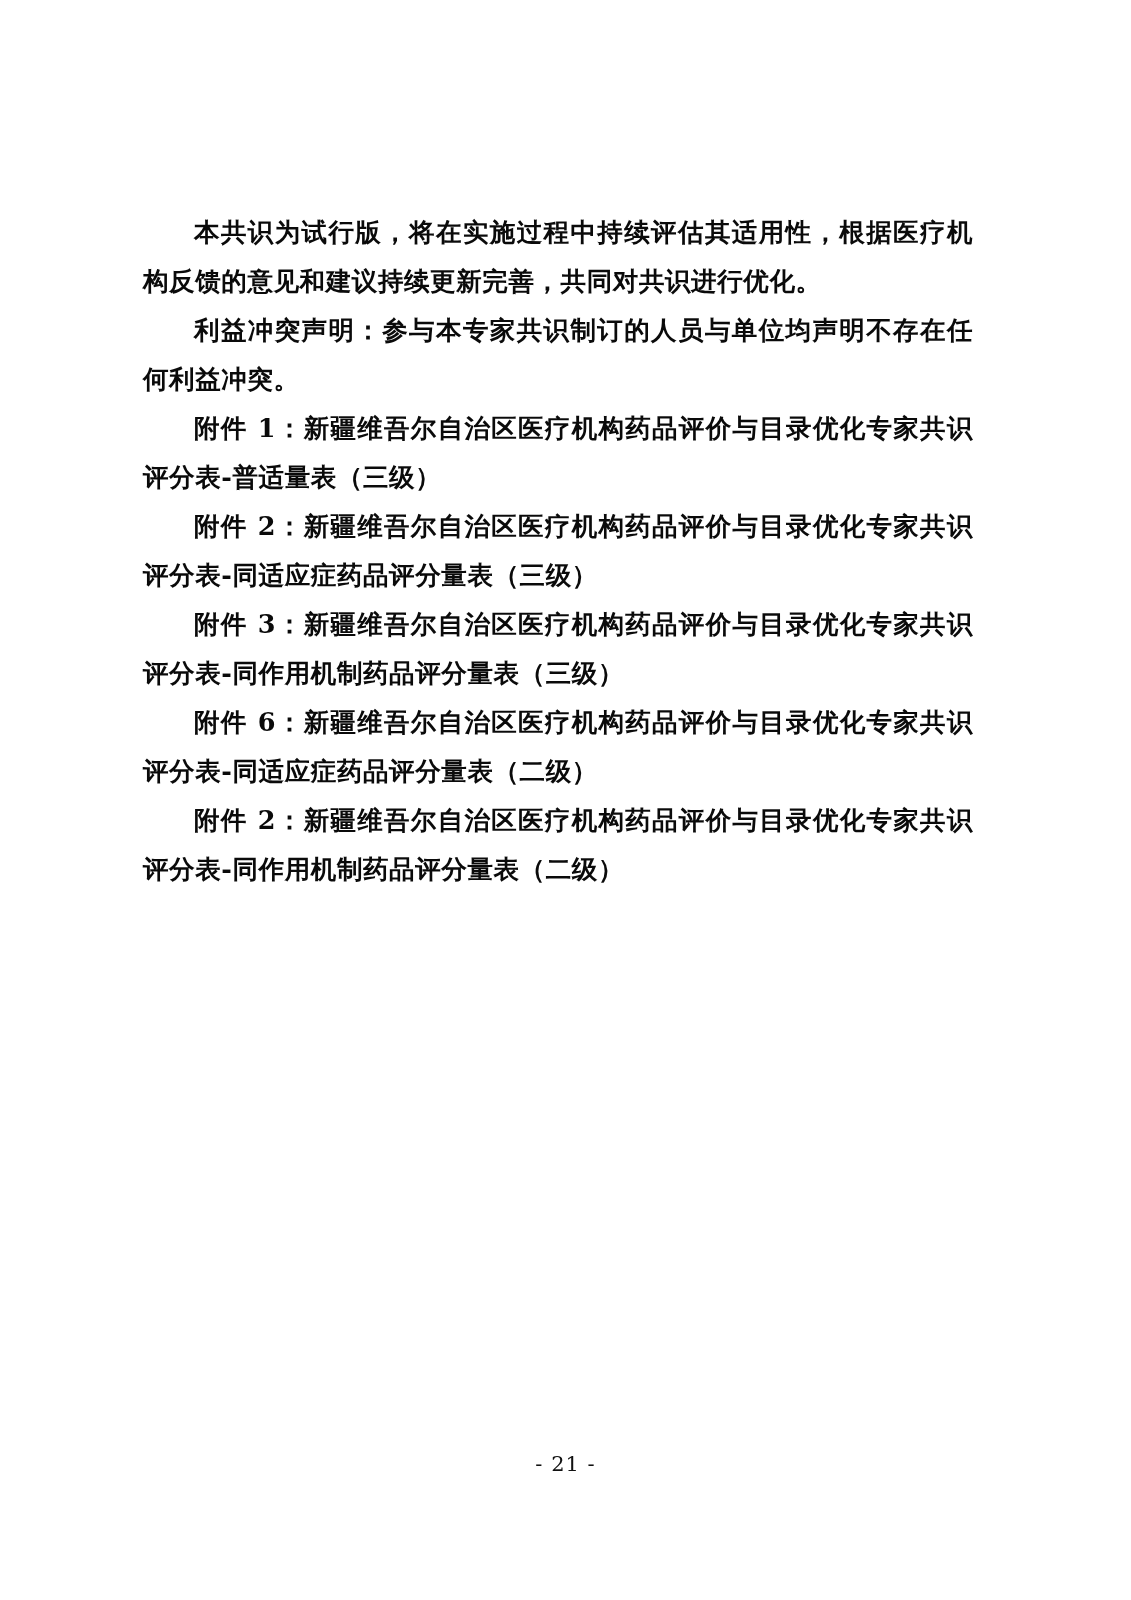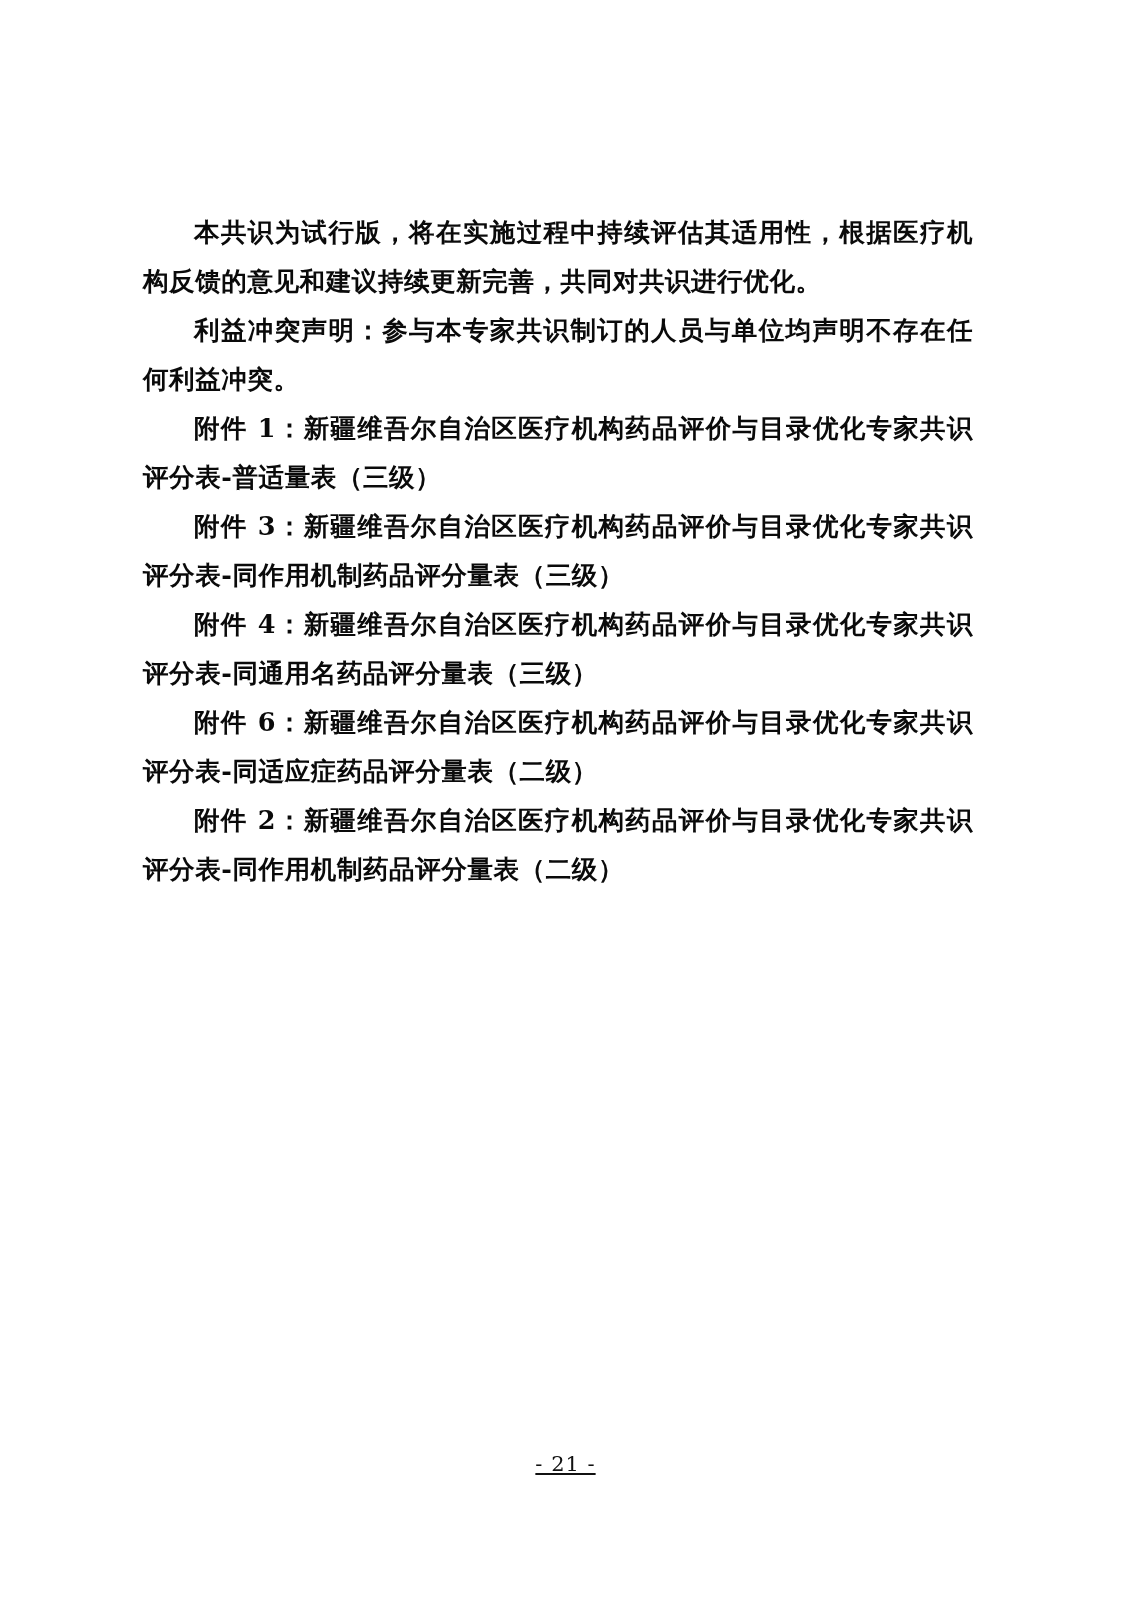--- a/index.html
+++ b/index.html
@@ -43,30 +43,29 @@
   .footer {
     position: absolute;
     left: 0;
     right: 0;
     top: 1440px;
     text-align: center;
     font-size: 21px;
     font-family: "DejaVu Serif", "Liberation Serif", serif;
     color: #111111;
     letter-spacing: 1px;
-    text-decoration: underline;
   }
 </style>
 </head>
 <body>
 
 <div class="page">
   <div class="content">
     <p class="para indent tight">本共识为试行版，将在实施过程中持续评估其适用性，根据医疗机构反馈的意见和建议持续更新完善，共同对共识进行优化。</p>
     <p class="para indent tight">利益冲突声明：参与本专家共识制订的人员与单位均声明不存在任何利益冲突。</p>
     <p class="para indent tight">附件 1：新疆维吾尔自治区医疗机构药品评价与目录优化专家共识评分表-普适量表（三级）</p>
+    <p class="para indent tight">附件 2：新疆维吾尔自治区医疗机构药品评价与目录优化专家共识评分表-同适应症药品评分量表（三级）</p>
     <p class="para indent tight">附件 3：新疆维吾尔自治区医疗机构药品评价与目录优化专家共识评分表-同作用机制药品评分量表（三级）</p>
-    <p class="para indent tight">附件 4：新疆维吾尔自治区医疗机构药品评价与目录优化专家共识评分表-同通用名药品评分量表（三级）</p>
     <p class="para indent tight">附件 6：新疆维吾尔自治区医疗机构药品评价与目录优化专家共识评分表-同适应症药品评分量表（二级）</p>
     <p class="para indent tight">附件 2：新疆维吾尔自治区医疗机构药品评价与目录优化专家共识评分表-同作用机制药品评分量表（二级）</p>
   </div>
   <div class="footer">- 21 -</div>
 </div>
 
 </body></html>

